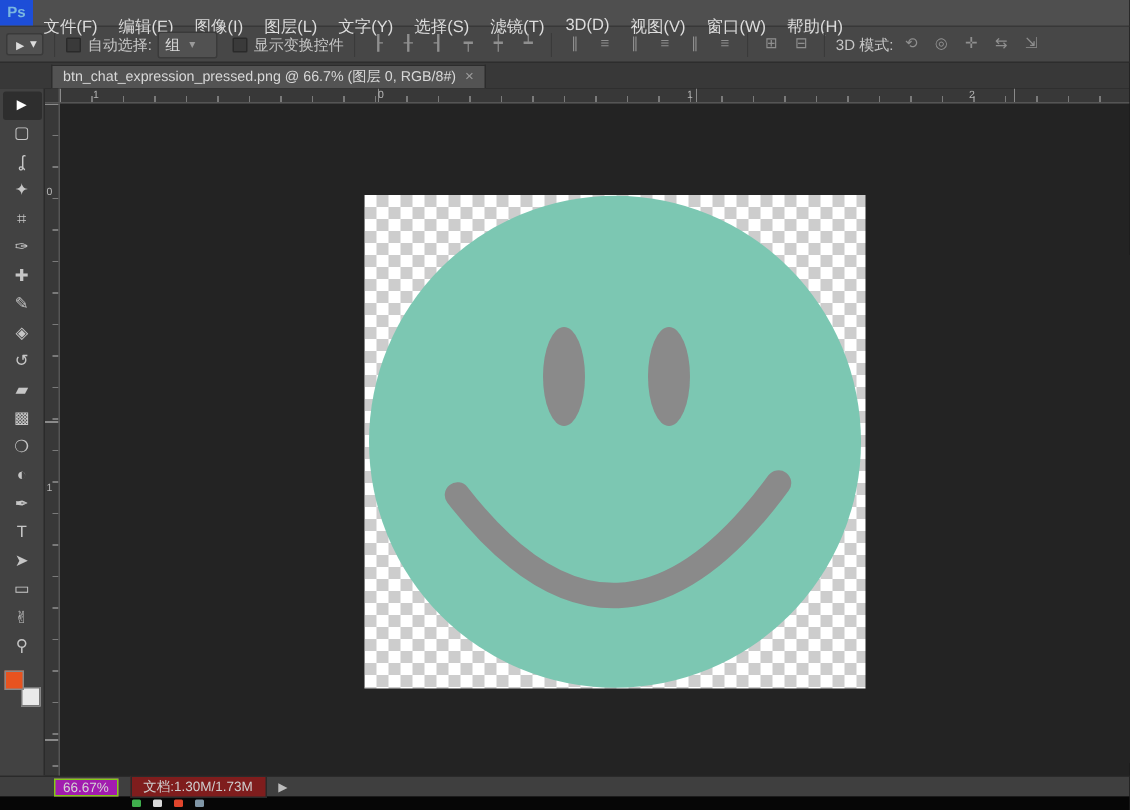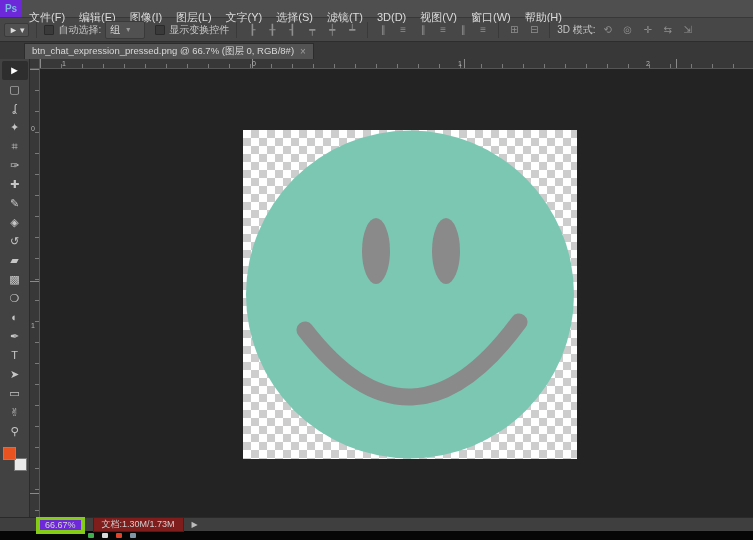--- a/index.html
+++ b/index.html
@@ -23,21 +23,21 @@
                  background:#515151; border-radius:2px; font-size:9px; color:#ddd; }
   .checkbox { width:10px; height:10px; background:#3a3a3a; border:1px solid #2a2a2a;
               border-radius:1px; display:inline-block; }
   .combo { display:flex; align-items:center; gap:6px; background:#515151; border:1px solid #3a3a3a;
            border-radius:2px; padding:1px 4px; min-width:40px; font-size:10px; color:#ddd; }
   .icon-btn { display:inline-flex; align-items:center; justify-content:center; width:16px; height:16px;
               color:#8f8f8f; font-size:10px; }
   .opt-label { color:#c6c6c6; }
 
   
-  .tabbar { display:flex; align-items:flex-end; height:17px; background:#383838; padding-left:24px; }
+  .tabbar { display:flex; align-items:flex-end; height:17px; background:#383838; padding-left:34px; }
   .doc-tab { display:flex; align-items:center; gap:6px; height:16px; background:#535353;
              border:1px solid #2c2c2c; border-bottom:none; color:#d8d8d8; font-size:9.5px;
              padding:0 7px; }
   .tab-close { color:#9d9d9d; font-size:10px; }
 
   
   .content { position:relative; display:flex; height:458px; }
 
   
   .tools { width:30px; background:#424242; border-right:1px solid #2b2b2b; display:flex;
@@ -70,36 +70,36 @@
   .viewport { position:absolute; left:10px; top:10px; right:0; bottom:0; background:#232323;
               overflow:hidden; }
   .doc { position:absolute; left:203px; top:61px; width:334px; height:329px;
          background:
            conic-gradient(#cdcdcd 25%, #ffffff 0 50%, #cdcdcd 0 75%, #ffffff 0) 0 0 / 16px 16px; }
   .doc svg { display:block; width:100%; height:100%; }
 
   
   .statusbar { display:flex; align-items:center; height:14px; background:#3f3f3f;
                border-top:1px solid #2a2a2a; color:#cfcfcf; font-size:9px; padding-left:36px; gap:8px; }
-  .zoom-field { background:#6d28d9; border:4px solid #84cc16; padding:0 5px; color:#d5d5d5; }
+  .zoom-field { background:#a21caf; border:1px solid #84cc16; padding:0 5px; color:#d5d5d5; }
   .doc-info { background:#7f1d1d; border:1px solid #2a2a2a; padding:0 8px; color:#cfcfcf; }
   .expand-btn { color:#bdbdbd; font-size:8px; }
 
   
   .taskbar { display:flex; align-items:center; height:9px; background:#060606; gap:8px;
              padding-left:88px; }
   .tb-dot { width:6px; height:5px; border-radius:1px; }
 </style>
 </head>
 <body>
 
 <div class="screen">
 
   <div class="menubar">
-    <div class="ps-logo" style="color: rgb(122, 184, 224); background: #6d28d9;" title="Ps">Ps</div>
+    <div class="ps-logo" style="color: rgb(122, 184, 224); background: #1d4ed8;" title="Ps">Ps</div>
     <div class="menu-item">文件(F)</div>
     <div class="menu-item">编辑(E)</div>
     <div class="menu-item">图像(I)</div>
     <div class="menu-item">图层(L)</div>
     <div class="menu-item">文字(Y)</div>
     <div class="menu-item">选择(S)</div>
     <div class="menu-item">滤镜(T)</div>
     <div class="menu-item">3D(D)</div>
     <div class="menu-item">视图(V)</div>
     <div class="menu-item">窗口(W)</div>

